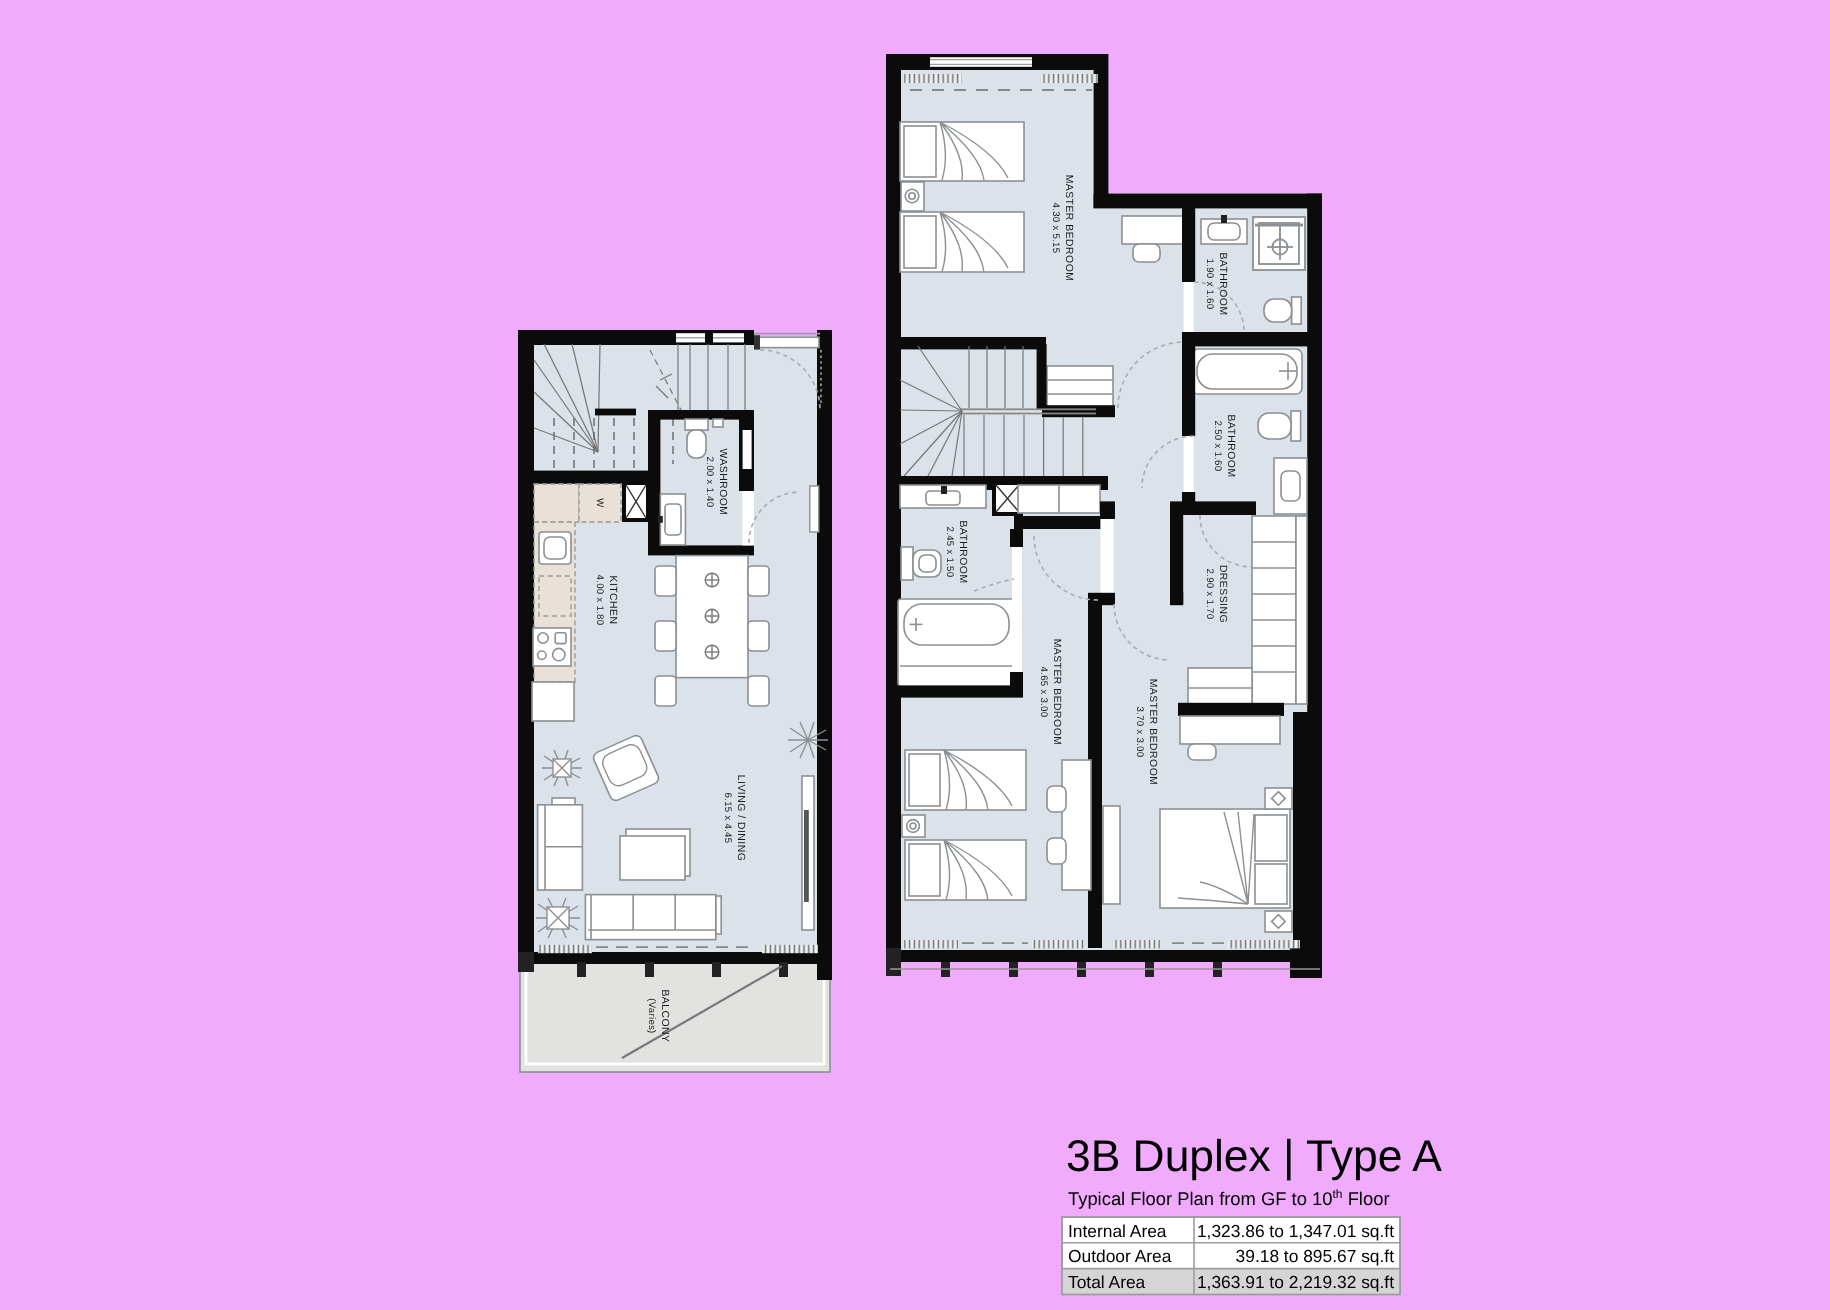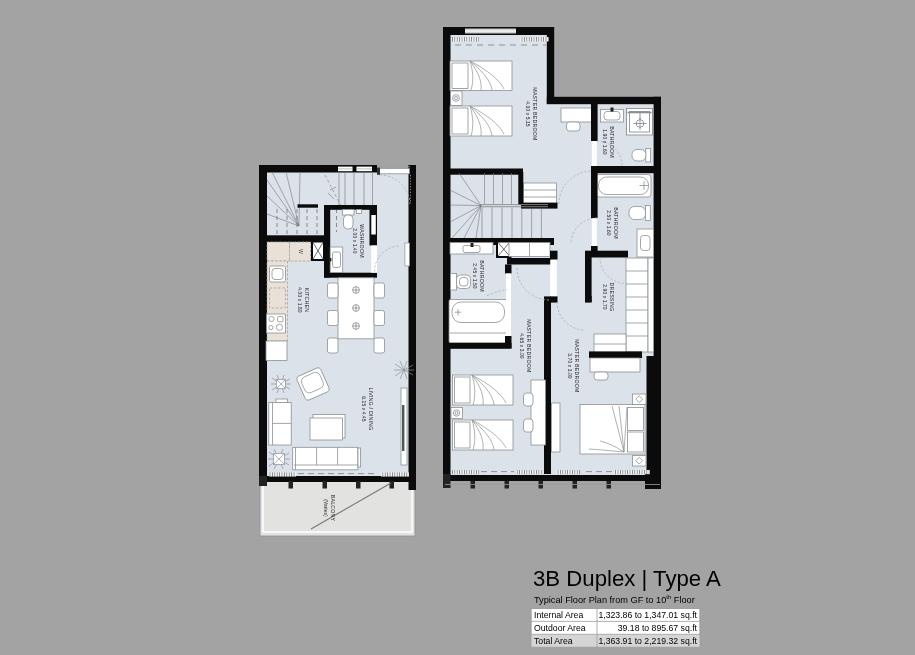--- a/index.html
+++ b/index.html
@@ -1,16 +1,16 @@
 <!DOCTYPE html>
 <html><head>
 <meta charset="utf-8">
 <style>
   html,body{margin:0;padding:0;background:#ffffff;}
-  .page{position:relative;width:915px;height:655px;background:#a3a3a3;overflow:hidden;
+  .page{position:relative;width:915px;height:655px;background:#f0abfc;overflow:hidden;
         font-family:"Liberation Sans", sans-serif;}
   svg{position:absolute;left:0;top:0;}
   .lbl{fill:#1c1c1c;font-family:"Liberation Sans",sans-serif;font-size:5.2px;letter-spacing:0.25px;}
   .dim{fill:#1c1c1c;font-family:"Liberation Sans",sans-serif;font-size:4.8px;letter-spacing:0.15px;}
   .furn{fill:#ffffff;stroke:#8b9094;stroke-width:0.8;}
   .furnl{fill:none;stroke:#8b9094;stroke-width:0.7;}
   .wall{fill:#0b0b0b;}
   .door{stroke:#a8adb2;stroke-width:0.8;stroke-dasharray:2.2 1.8;fill:none;}
 </style>
 </head>

